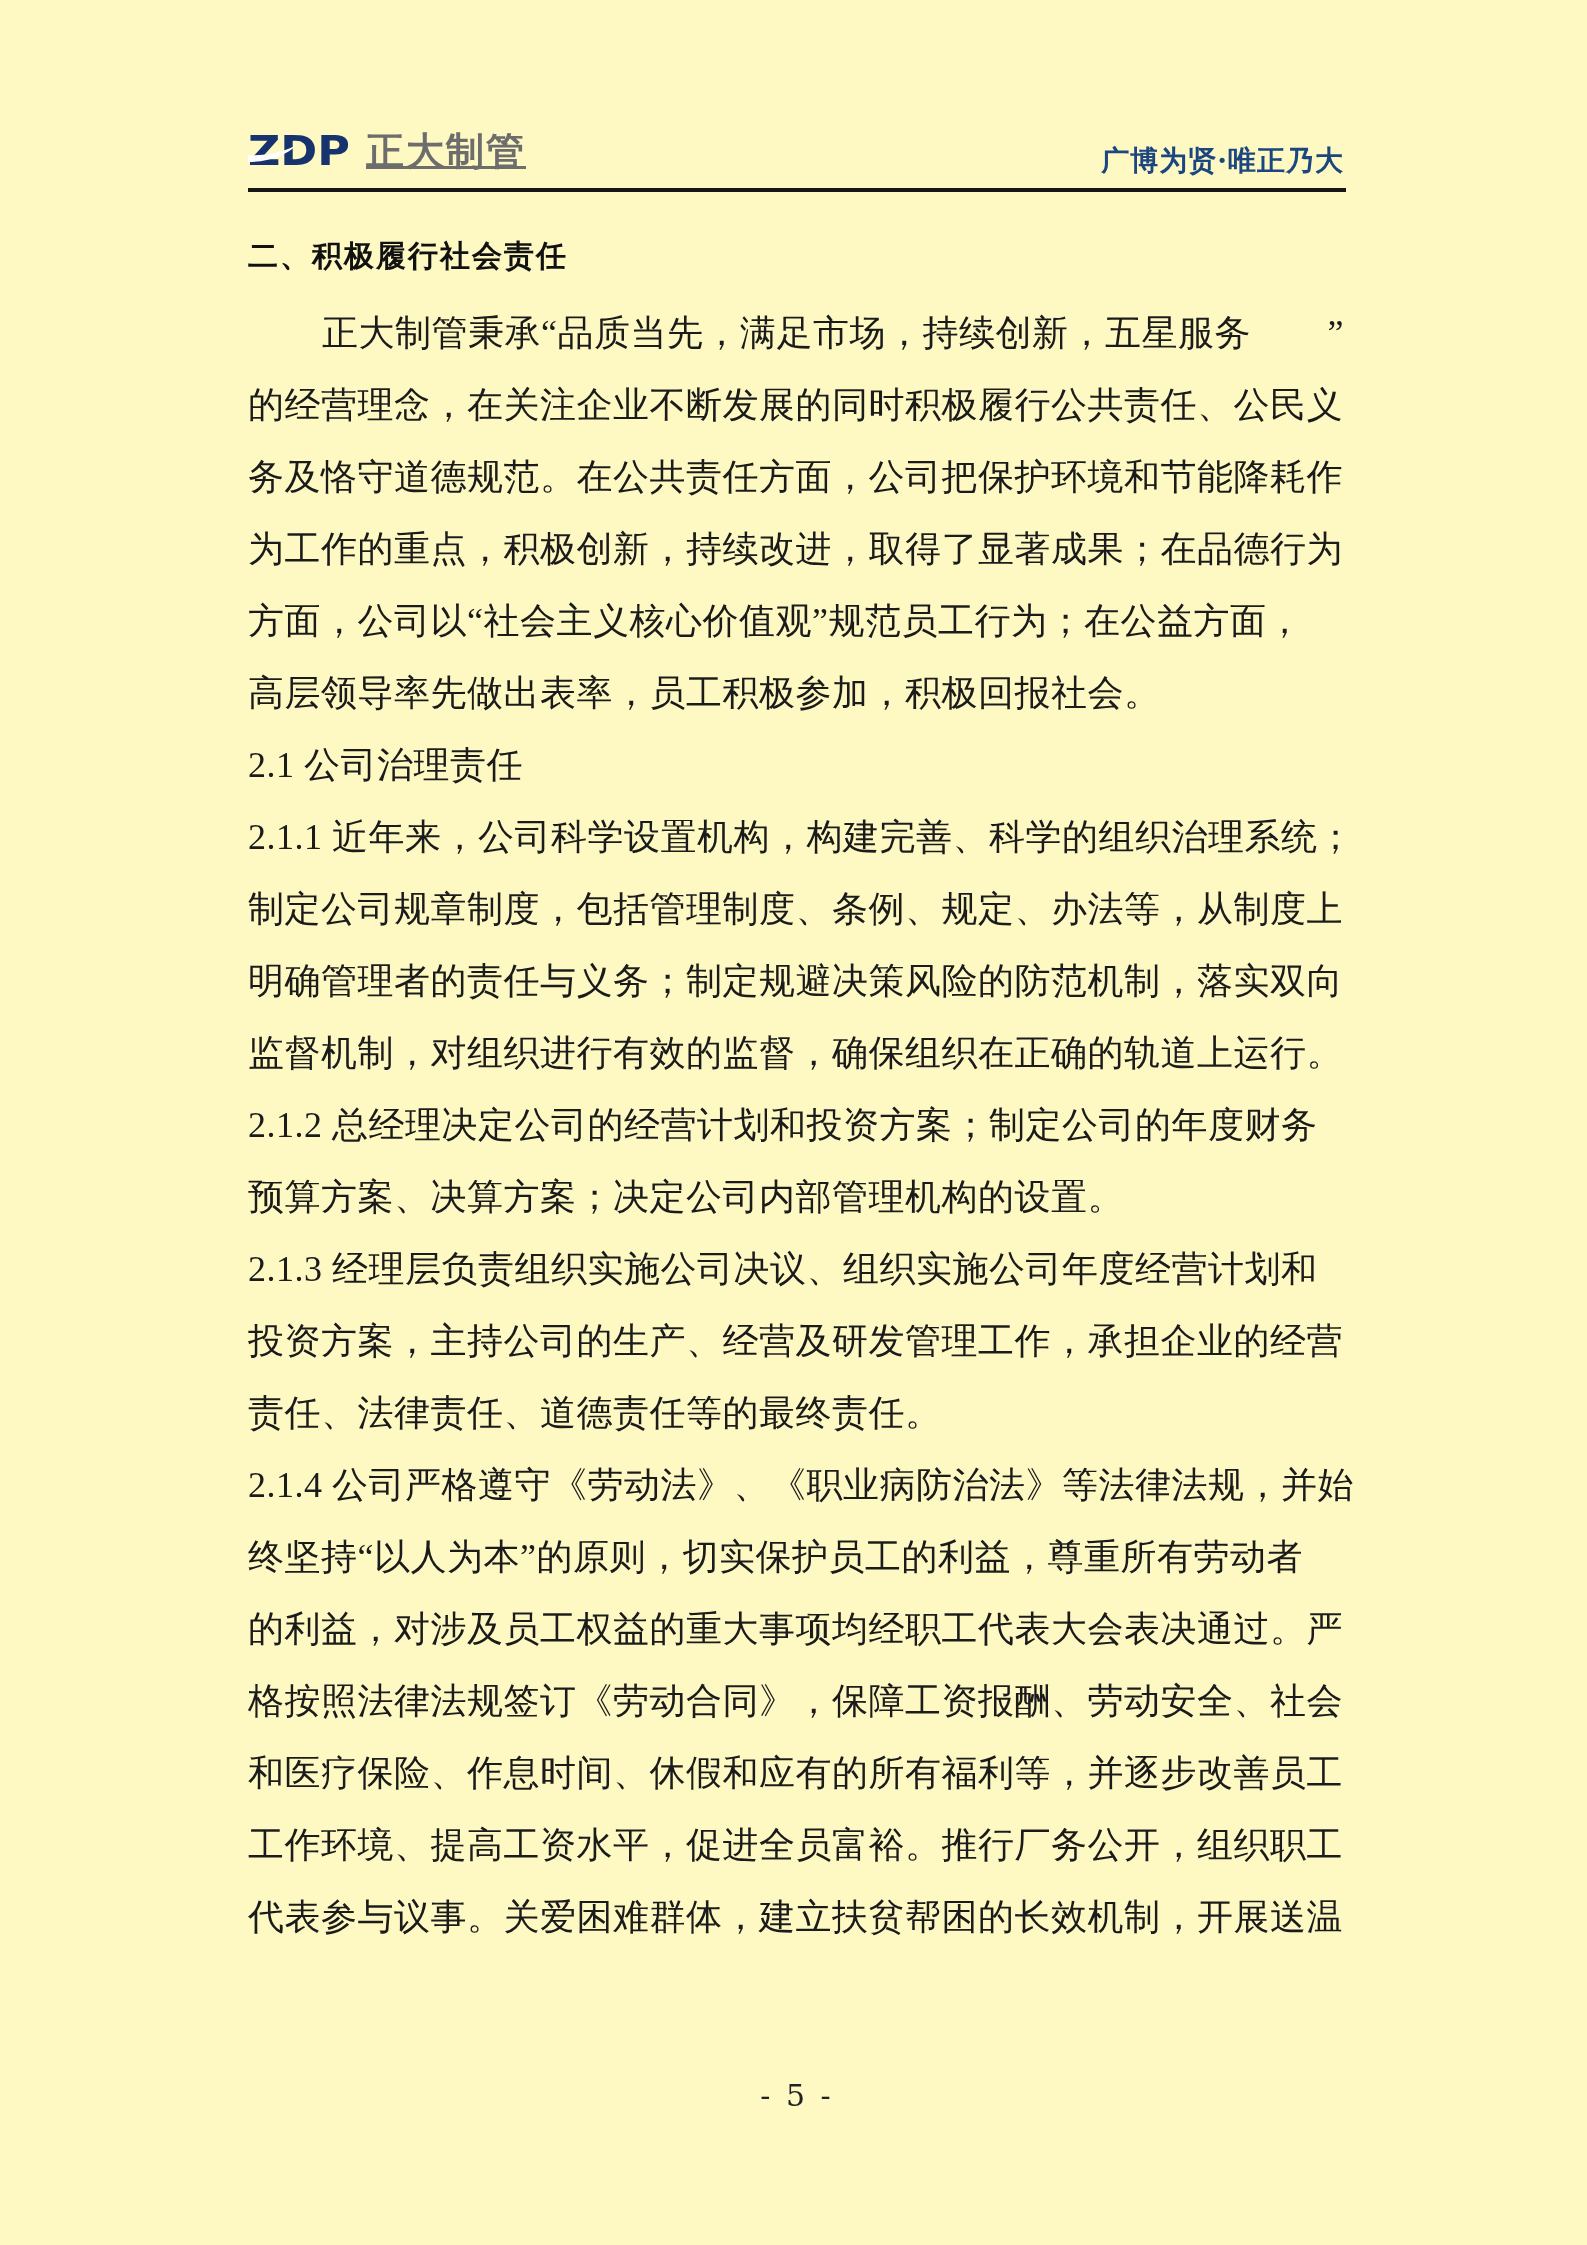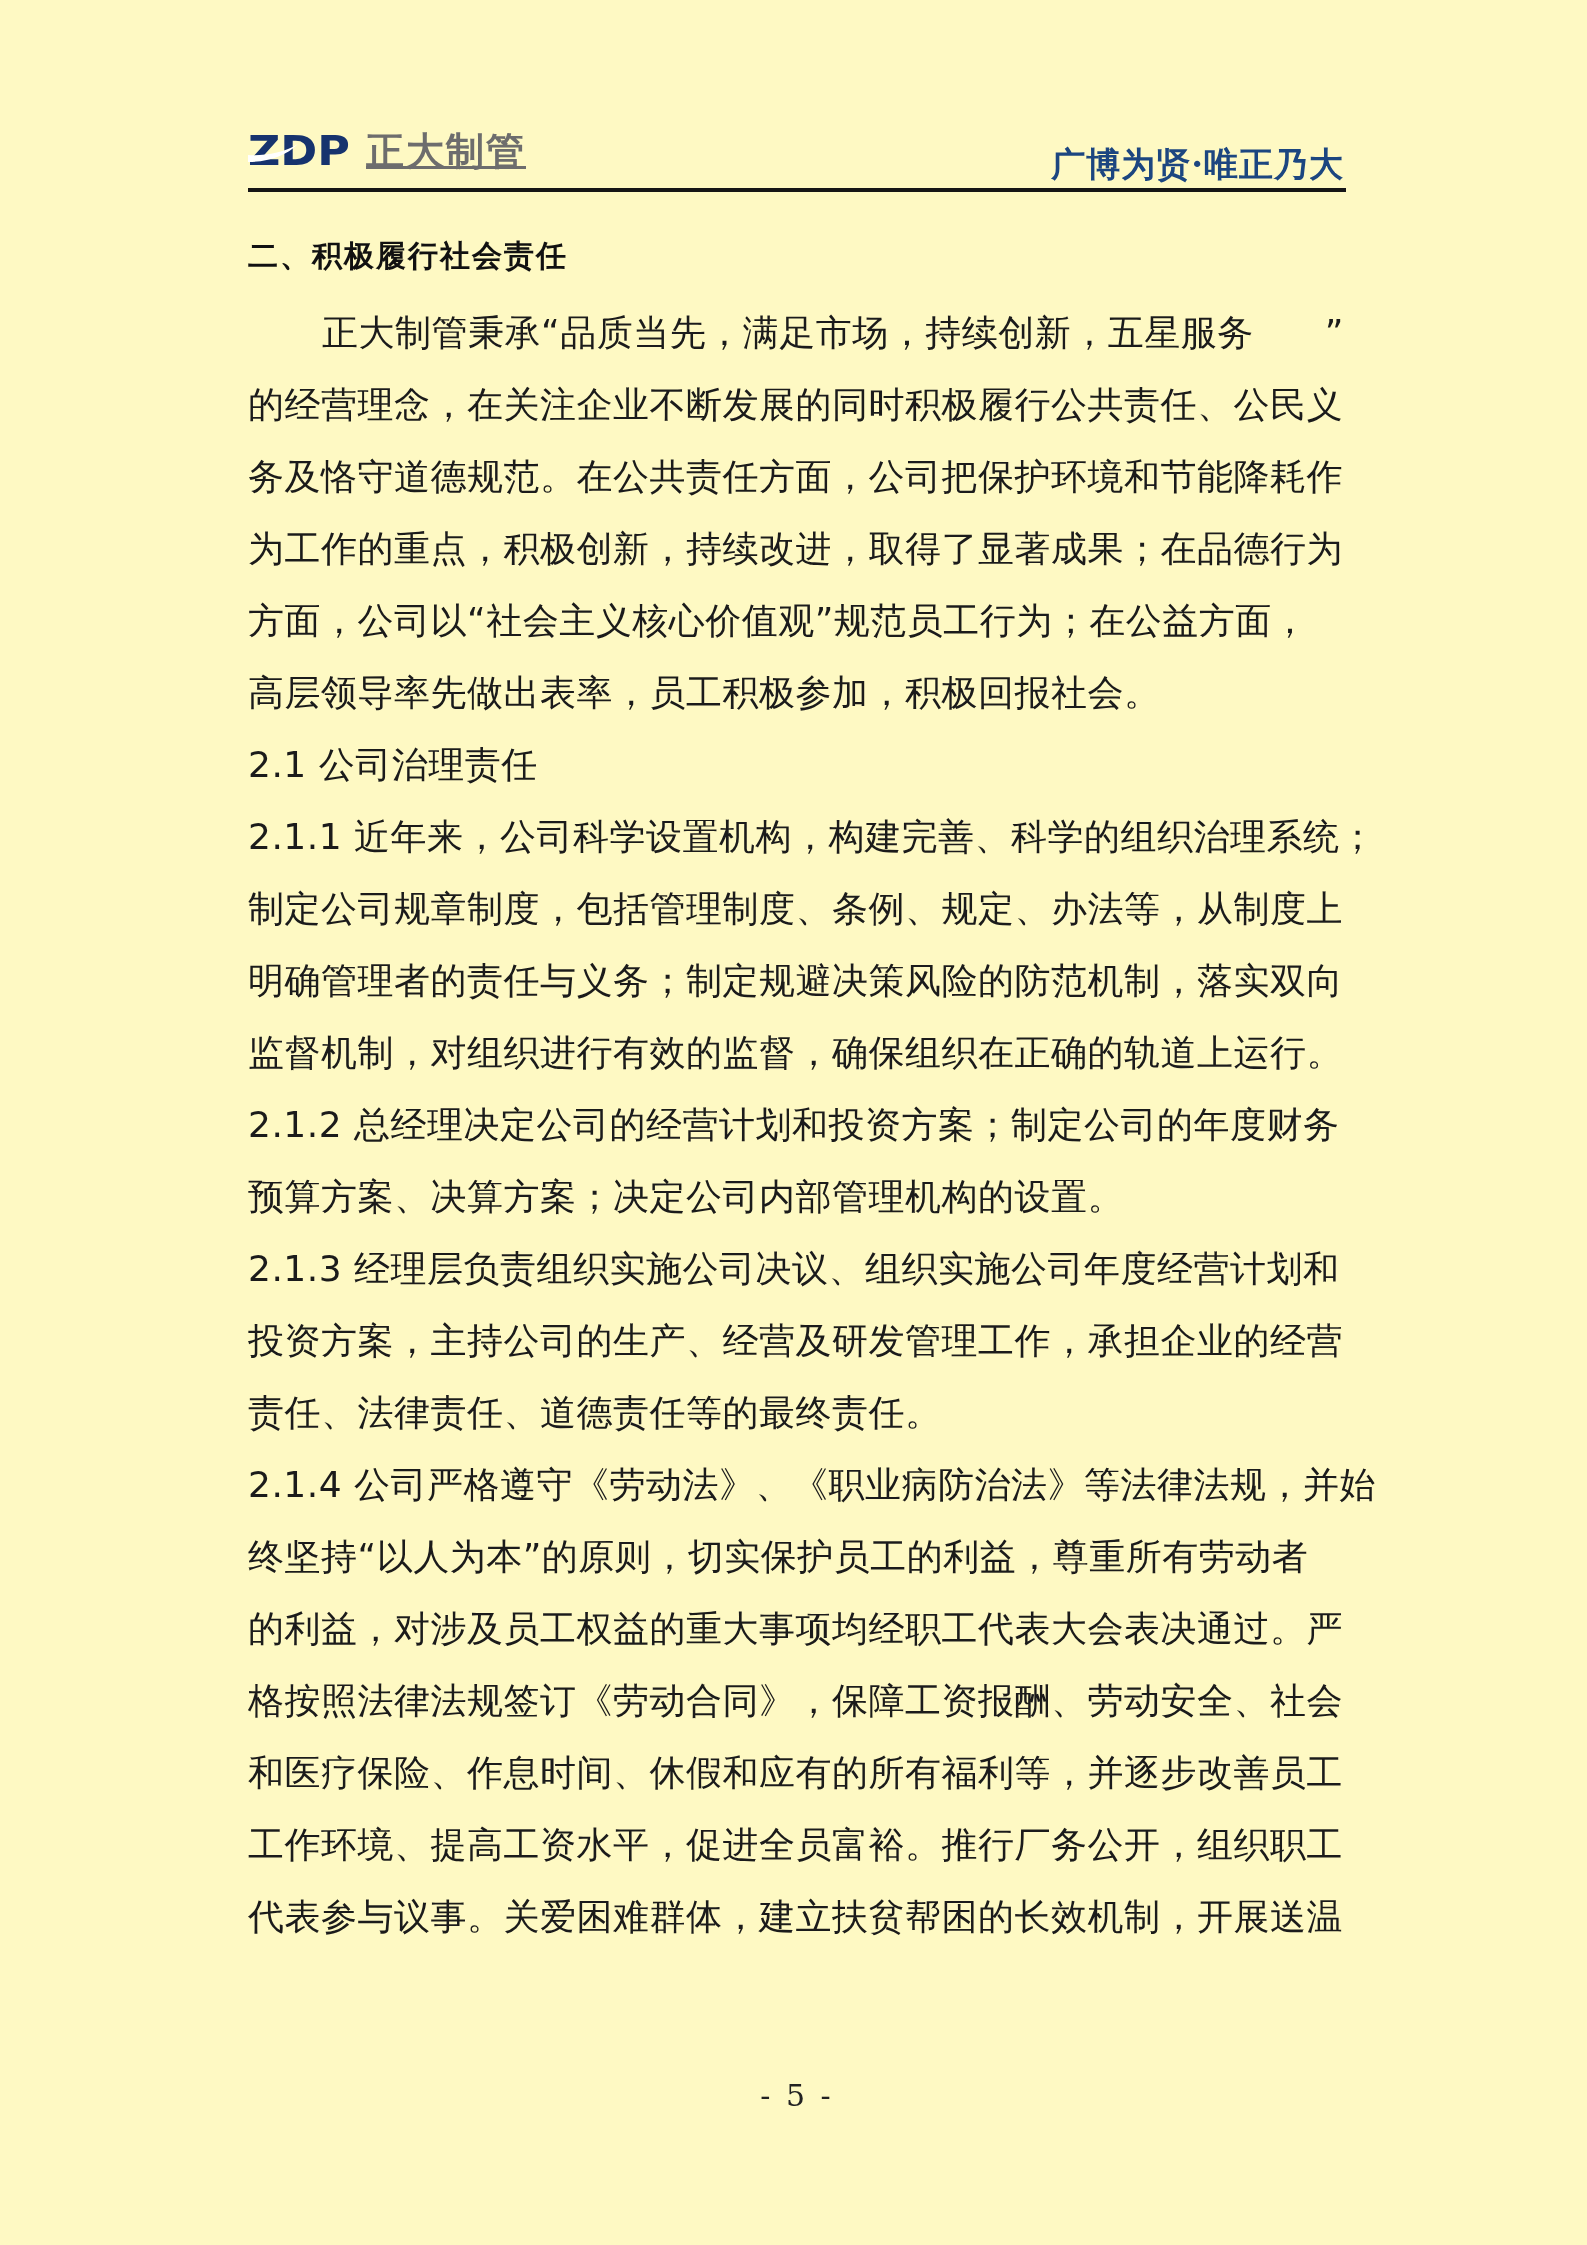--- a/index.html
+++ b/index.html
@@ -31,21 +31,21 @@
     color: #6d6d6d;
     letter-spacing: 2px;
     line-height: 42px;
     font-family: "DejaVu Sans", sans-serif;
     text-decoration: underline;
   }
   .motto {
     position: absolute;
     right: 243px;
     top: 142px;
-    font-size: 34px;
+    font-size: 28px;
     font-weight: bold;
     color: #1c4680;
     letter-spacing: 1px;
     font-family: "DejaVu Serif", "Liberation Serif", serif;
     white-space: nowrap;
   }
   .header-rule {
     position: absolute;
     left: 248px;
     top: 188px;
@@ -63,20 +63,21 @@
     font-weight: 700;
     color: #111111;
     letter-spacing: 2px;
     white-space: nowrap;
   }
   .body-text {
     position: absolute;
     left: 248px;
     top: 297px;
     width: 1098px;
+    font-family: Liberation Serif, serif;
   }
   .line {
     height: 72px;
     line-height: 72px;
     font-size: 36px;
     letter-spacing: 0.5px;
     color: #1b1b1b;
     white-space: nowrap;
   }
   .line.indent { padding-left: 74px; }

